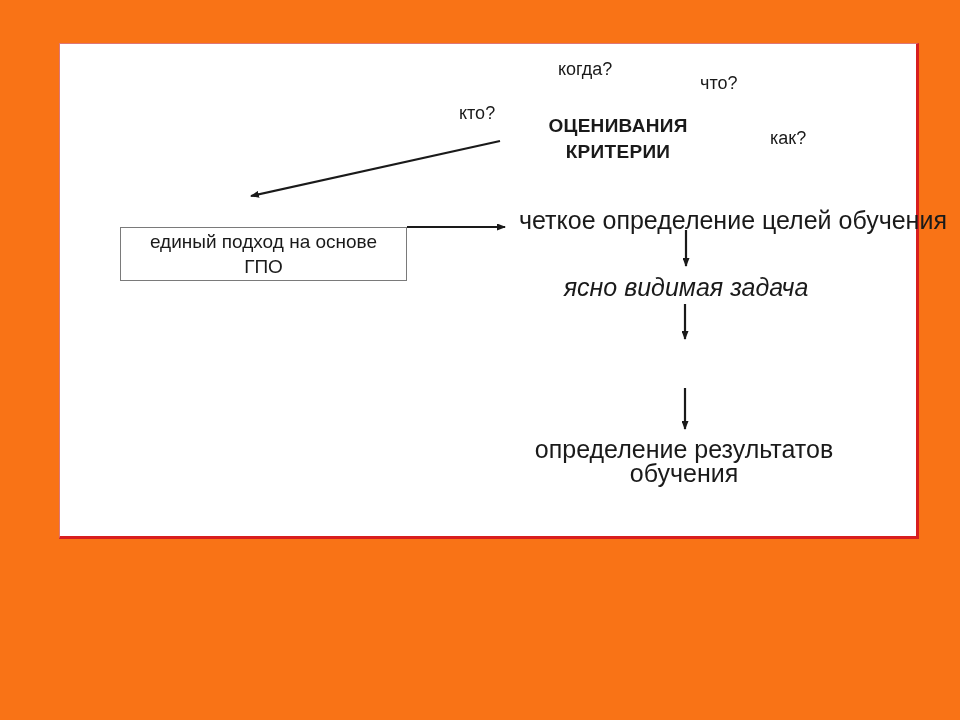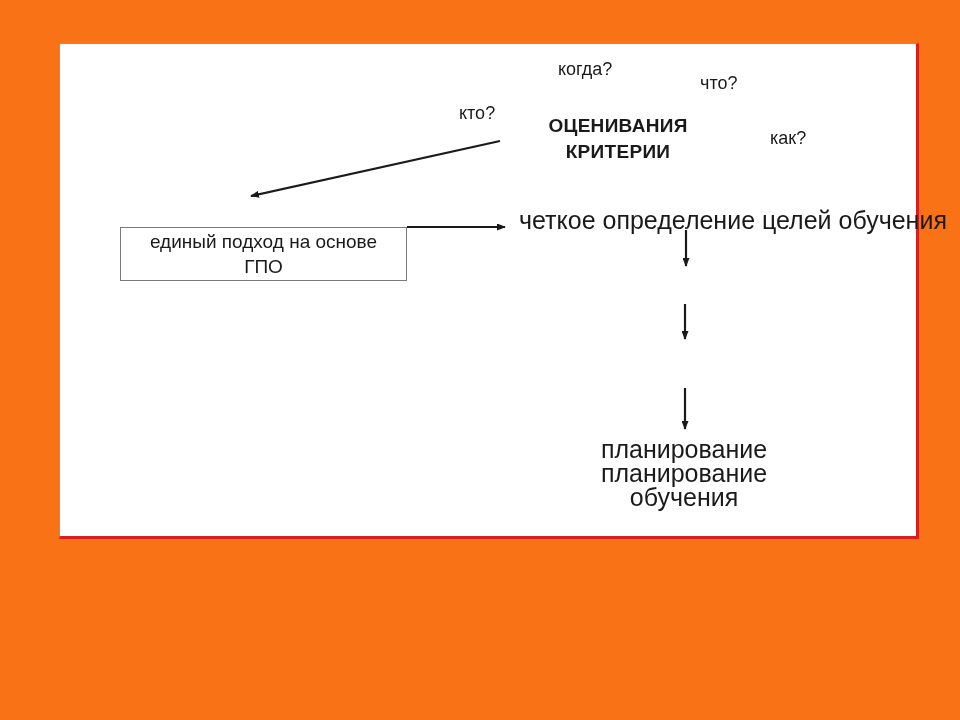--- a/index.html
+++ b/index.html
@@ -115,18 +115,19 @@
     <div>ОЦЕНИВАНИЯ</div>
     <div>КРИТЕРИИ</div>
   </div>
 
   <div class="gpo-box">
     <div>единый подход на основе</div>
     <div>ГПО</div>
   </div>
 
   <div class="step step-goals">четкое определение целей обучения</div>
+  <div class="step step-task">ясно видимая задача</div>
   <div class="step step-planning">
-    <div>планирование планирование</div>
+    <div>определение результатов</div>
     <div>обучения</div>
   </div>
 
 </div>
 
 </body></html>

